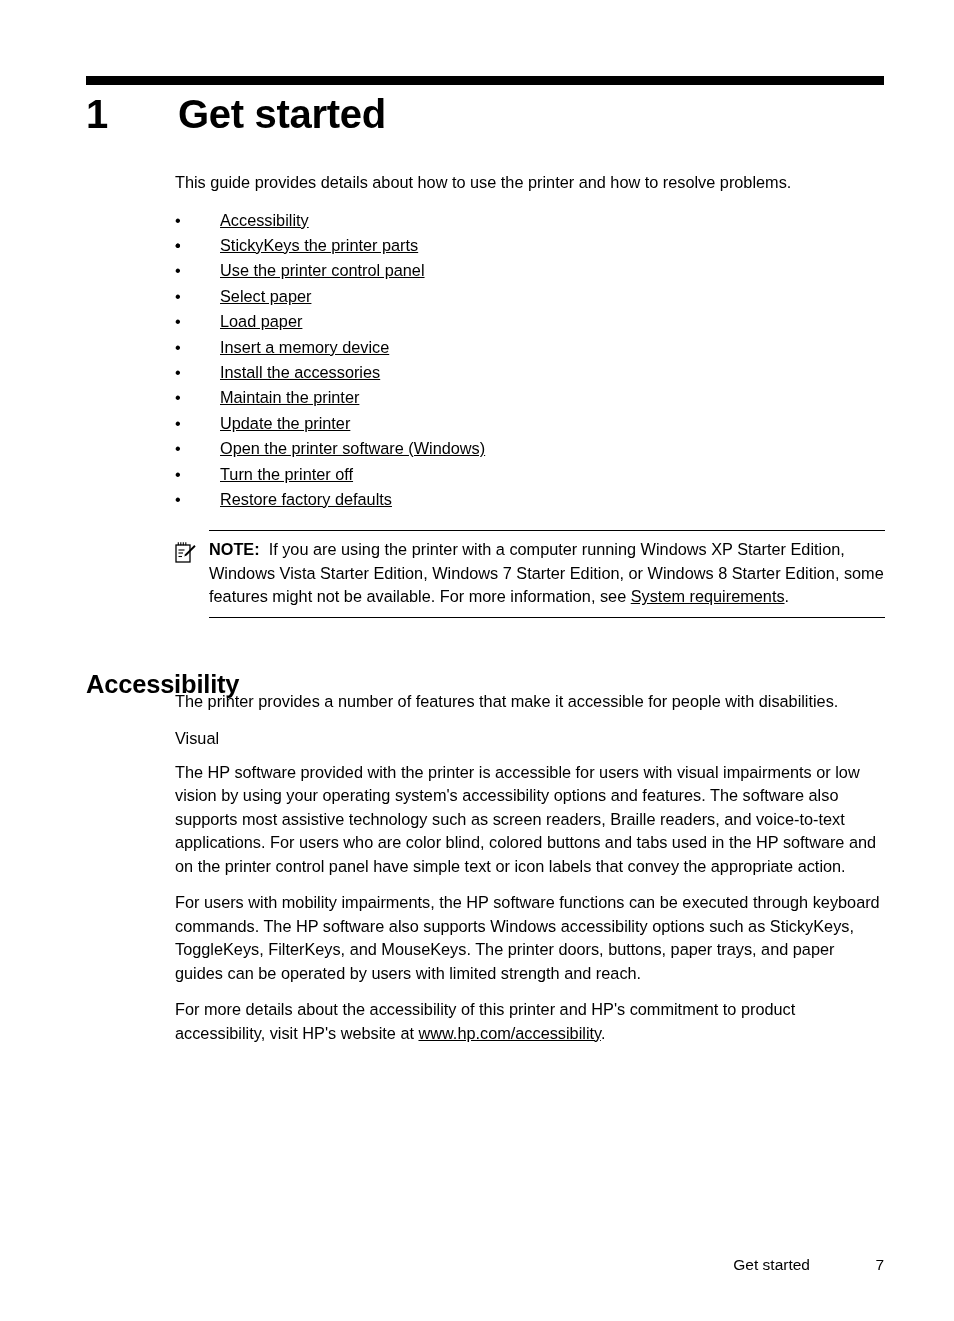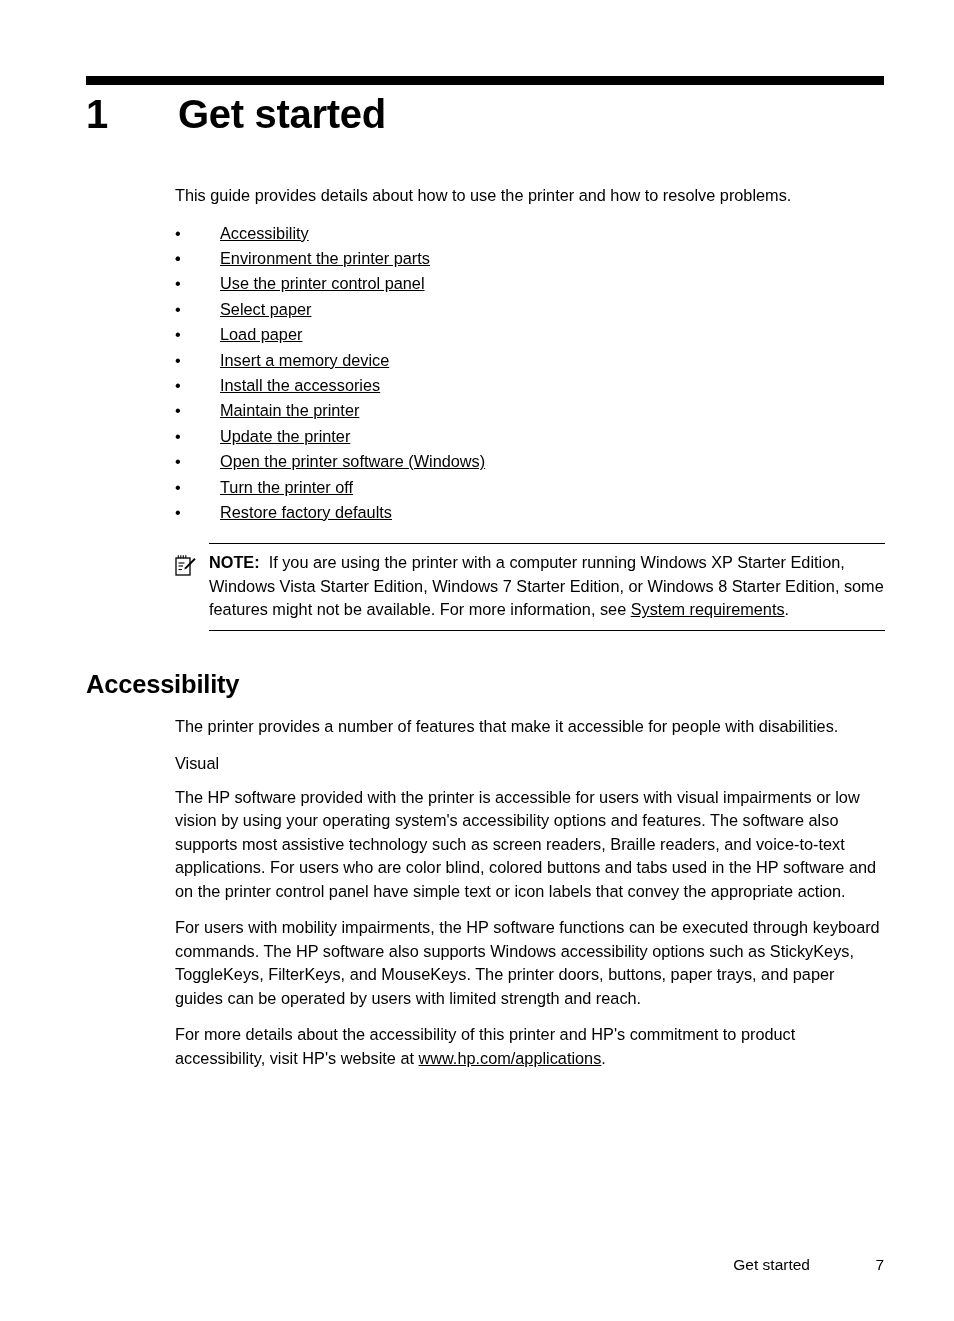--- a/index.html
+++ b/index.html
@@ -46,21 +46,21 @@
   }
   .chapter-num {
     display: inline-block;
     width: 92px;
   }
 
   
   .body-col {
     position: absolute;
     left: 175px;
-    top: 184px;
+    top: 171px;
     width: 710px;
   }
 
   p.body {
     margin: 0 0 13px 0;
     font-size: 16.3px;
     line-height: 23.5px;
   }
 
   .intro {
@@ -145,21 +145,21 @@
     line-height: 22px;
   }
 
   .sec-accessibility {
     top: 669px;
   }
 
   .lower-col {
     position: absolute;
     left: 175px;
-    top: 715px;
+    top: 690px;
     width: 710px;
   }
 
   .gap-before-sub {
     margin-top: 16px;
   }
 
   
   .footer {
     position: absolute;
@@ -193,21 +193,21 @@
     <span class="chapter-num">1</span><span>Get started</span>
   </div>
 
   <div class="body-col">
 
     <p class="body intro">This guide provides details about how to use the printer and how to resolve problems.</p>
 
     <ul class="toc">
         <li><span class="bullet">•</span><a class="xref" href="#">Accessibility</a></li>
         <li><span class="bullet">•</span></li>
-        <li><span class="bullet">•</span><a class="xref" href="#">Environment the printer parts</a></li>
+        <li><span class="bullet">•</span><a class="xref" href="#">StickyKeys the printer parts</a></li>
         <li><span class="bullet">•</span><a class="xref" href="#">Use the printer control panel</a></li>
         <li><span class="bullet">•</span><a class="xref" href="#">Select paper</a></li>
         <li><span class="bullet">•</span><a class="xref" href="#">Load paper</a></li>
         <li><span class="bullet">•</span><a class="xref" href="#">Insert a memory device</a></li>
         <li><span class="bullet">•</span><a class="xref" href="#">Install the accessories</a></li>
         <li><span class="bullet">•</span><a class="xref" href="#">Maintain the printer</a></li>
         <li><span class="bullet">•</span><a class="xref" href="#">Update the printer</a></li>
         <li><span class="bullet">•</span><a class="xref" href="#">Open the printer software (Windows)</a></li>
         <li><span class="bullet">•</span><a class="xref" href="#">Turn the printer off</a></li>
         <li><span class="bullet">•</span><a class="xref" href="#">Restore factory defaults</a></li>
@@ -240,21 +240,21 @@
 
   <div class="lower-col">
 
     <p class="body">The printer provides a number of features that make it accessible for people with disabilities.</p>
 
     <h3 class="sub gap-before-sub">Visual</h3>
     <p class="body">The HP software provided with the printer is accessible for users with visual impairments or low vision by using your operating system's accessibility options and features. The software also supports most assistive technology such as screen readers, Braille readers, and voice-to-text applications. For users who are color blind, colored buttons and tabs used in the HP software and on the printer control panel have simple text or icon labels that convey the appropriate action.</p>
 
     <p class="body">For users with mobility impairments, the HP software functions can be executed through keyboard commands. The HP software also supports Windows accessibility options such as StickyKeys, ToggleKeys, FilterKeys, and MouseKeys. The printer doors, buttons, paper trays, and paper guides can be operated by users with limited strength and reach.</p>
 
-    <p class="body"><span>For more details about the accessibility of this printer and HP's commitment to product accessibility, visit HP's website at </span><a class="xref" href="#">www.hp.com/applications</a><span>.</span></p>
+    <p class="body"><span>For more details about the accessibility of this printer and HP's commitment to product accessibility, visit HP's website at </span><a class="xref" href="#">www.hp.com/accessibility</a><span>.</span></p>
 
   </div>
 
   <div class="footer">
     <span class="footer-label">Get started</span>
     <span class="footer-page">7</span>
   </div>
 
 </div>
 

